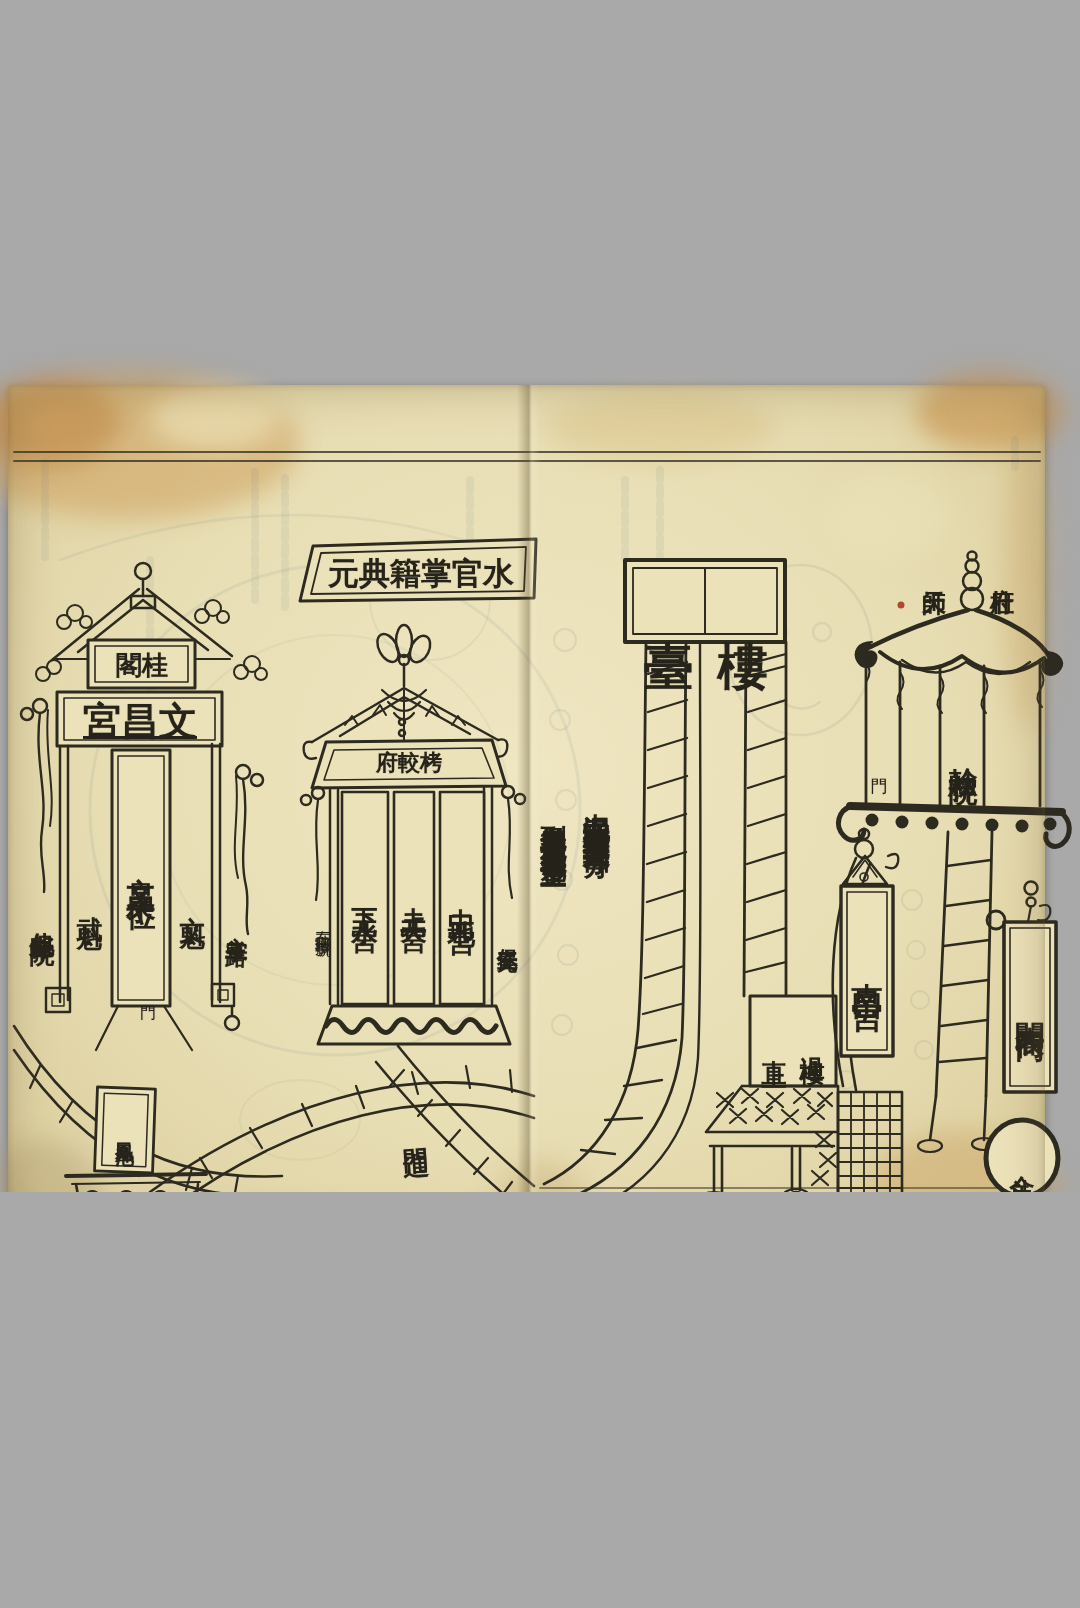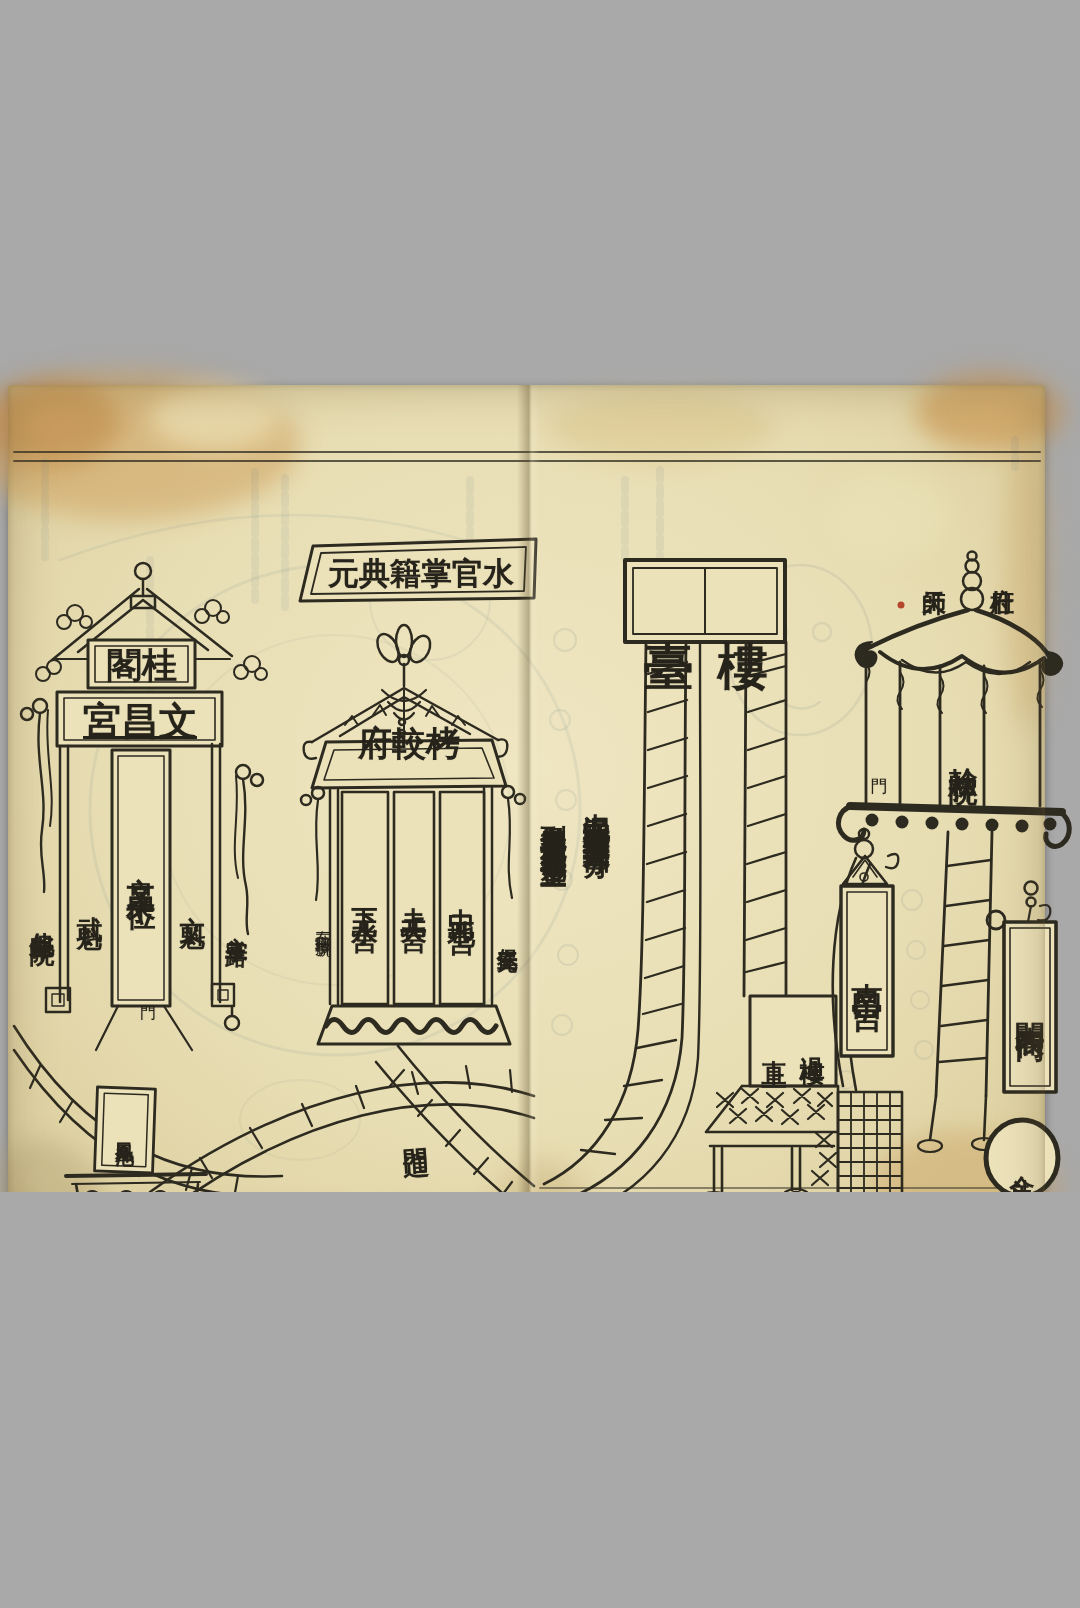--- a/index.html
+++ b/index.html
@@ -280,31 +280,31 @@
 
     <g>
       <ellipse cx="1022" cy="1158" rx="36" ry="38" fill="#ece2ba" stroke-width="5"></ellipse>
     </g>
 
     <circle cx="901" cy="605" r="3.5" fill="#b5472e" stroke="none"></circle>
   </svg>
 
   <div class="txt htext" style="left:314px;top:552px;width:214px;height:42px;font-size:31px;">元典籍掌官水</div>
 
-  <div class="txt htext" style="left:94px;top:645px;width:96px;height:40px;font-size:35px;">閣桂</div>
+  <div class="txt htext" style="left:94px;top:645px;width:96px;height:40px;font-size:26px;">閣桂</div>
   <div class="txt htext" style="left:68px;top:700px;width:144px;height:42px;font-size:38px;text-decoration:underline;">宮昌文</div>
   <div class="txt vtext" style="left:72px;top:844px;width:36px;height:120px;font-size:26px;letter-spacing:8px;">武魁</div>
   <div class="txt vtext" style="left:120px;top:760px;width:42px;height:220px;font-size:29px;letter-spacing:6px;">文昌夫子位</div>
   <div class="txt vtext small" style="left:138px;top:980px;width:20px;height:24px;font-size:16px;">門</div>
   <div class="txt vtext" style="left:176px;top:848px;width:34px;height:110px;font-size:26px;letter-spacing:8px;">文魁</div>
 
   <div class="txt vtext" style="left:24px;top:855px;width:36px;height:124px;font-size:25px;letter-spacing:3px;">此保舉院</div>
   <div class="txt vtext" style="left:222px;top:864px;width:32px;height:122px;font-size:22px;letter-spacing:3px;transform:rotate(3deg);">主掌子路</div>
 
-  <div class="txt htext" style="left:334px;top:724px;width:150px;height:38px;font-size:34px;">府較栲</div>
+  <div class="txt htext" style="left:334px;top:744px;width:150px;height:38px;font-size:22px;">府較栲</div>
   <div class="txt vtext" style="left:344px;top:800px;width:42px;height:198px;font-size:26px;letter-spacing:6px;">下元水宮</div>
   <div class="txt vtext" style="left:394px;top:800px;width:40px;height:198px;font-size:26px;letter-spacing:6px;">上元天宮</div>
   <div class="txt vtext" style="left:440px;top:800px;width:44px;height:198px;font-size:27px;letter-spacing:6px;">中元地宮</div>
   <div class="txt vtext small" style="left:310px;top:862px;width:26px;height:124px;font-size:16px;letter-spacing:2px;">在三官殿掛號</div>
   <div class="txt vtext" style="left:492px;top:886px;width:30px;height:98px;font-size:21px;letter-spacing:2px;">保奏三元</div>
 
   <div class="txt vtext" style="left:396px;top:1098px;width:36px;height:68px;font-size:26px;letter-spacing:4px;transform:rotate(-4deg);">門進</div>
   <div class="txt vtext" style="left:106px;top:1094px;width:38px;height:72px;font-size:19px;letter-spacing:2px;">鳳凰池</div>
 
   <div class="txt vtext" style="left:577px;top:506px;width:40px;height:612px;font-size:27px;letter-spacing:2px;">出泥九宮二寸四分到欲界号三十二天二寸四分</div>

